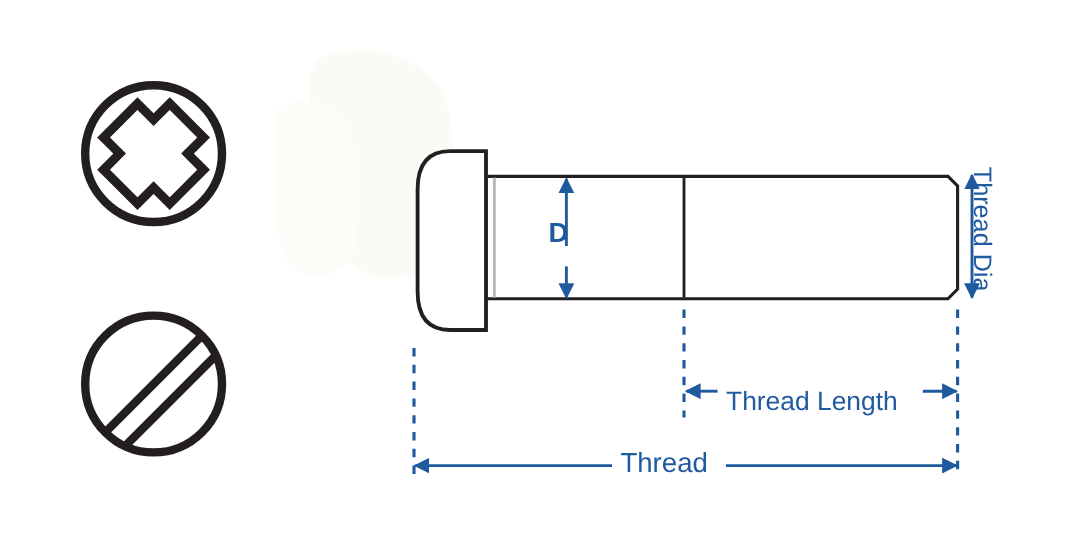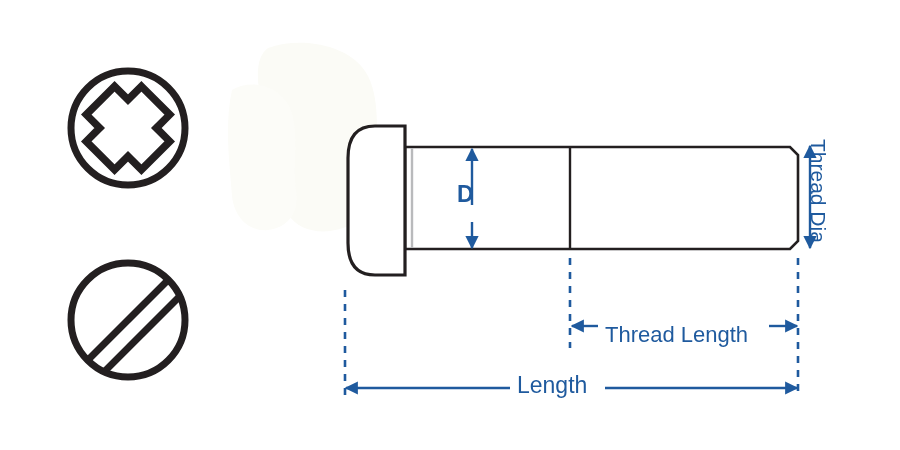--- a/index.html
+++ b/index.html
@@ -137,17 +137,17 @@
     <g>
       <line x1="510" y1="388" x2="346" y2="388" stroke="#1f5a9e" stroke-width="2.4" marker-end="url(#arrowEnd)"></line>
       <line x1="605" y1="388" x2="797" y2="388" stroke="#1f5a9e" stroke-width="2.4" marker-end="url(#arrowEnd)"></line>
     </g>
   </svg>
 
   <span class="dim-label" id="label-d">D</span>
 
   <span class="dim-label" id="label-thread-length">Thread Length</span>
 
-  <span class="dim-label" id="label-length">Length</span>
+  <span class="dim-label" id="label-length">Thread</span>
 
   <span class="dim-label" id="label-thread-dia">Thread Dia</span>
 
 </div>
 
 </body></html>

